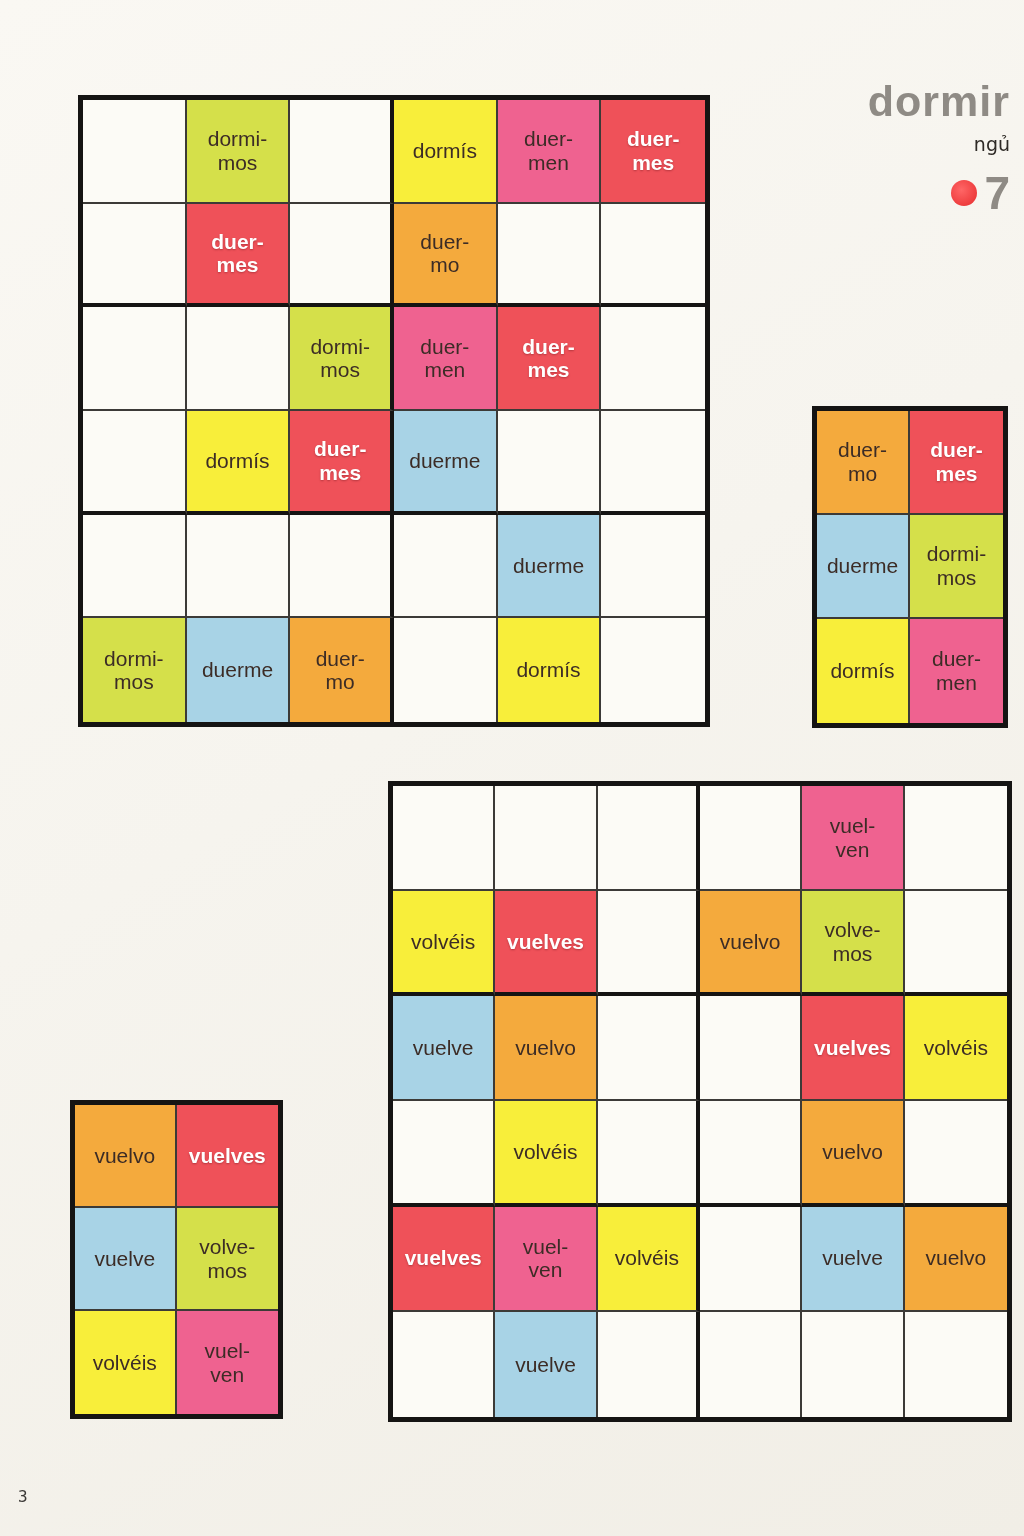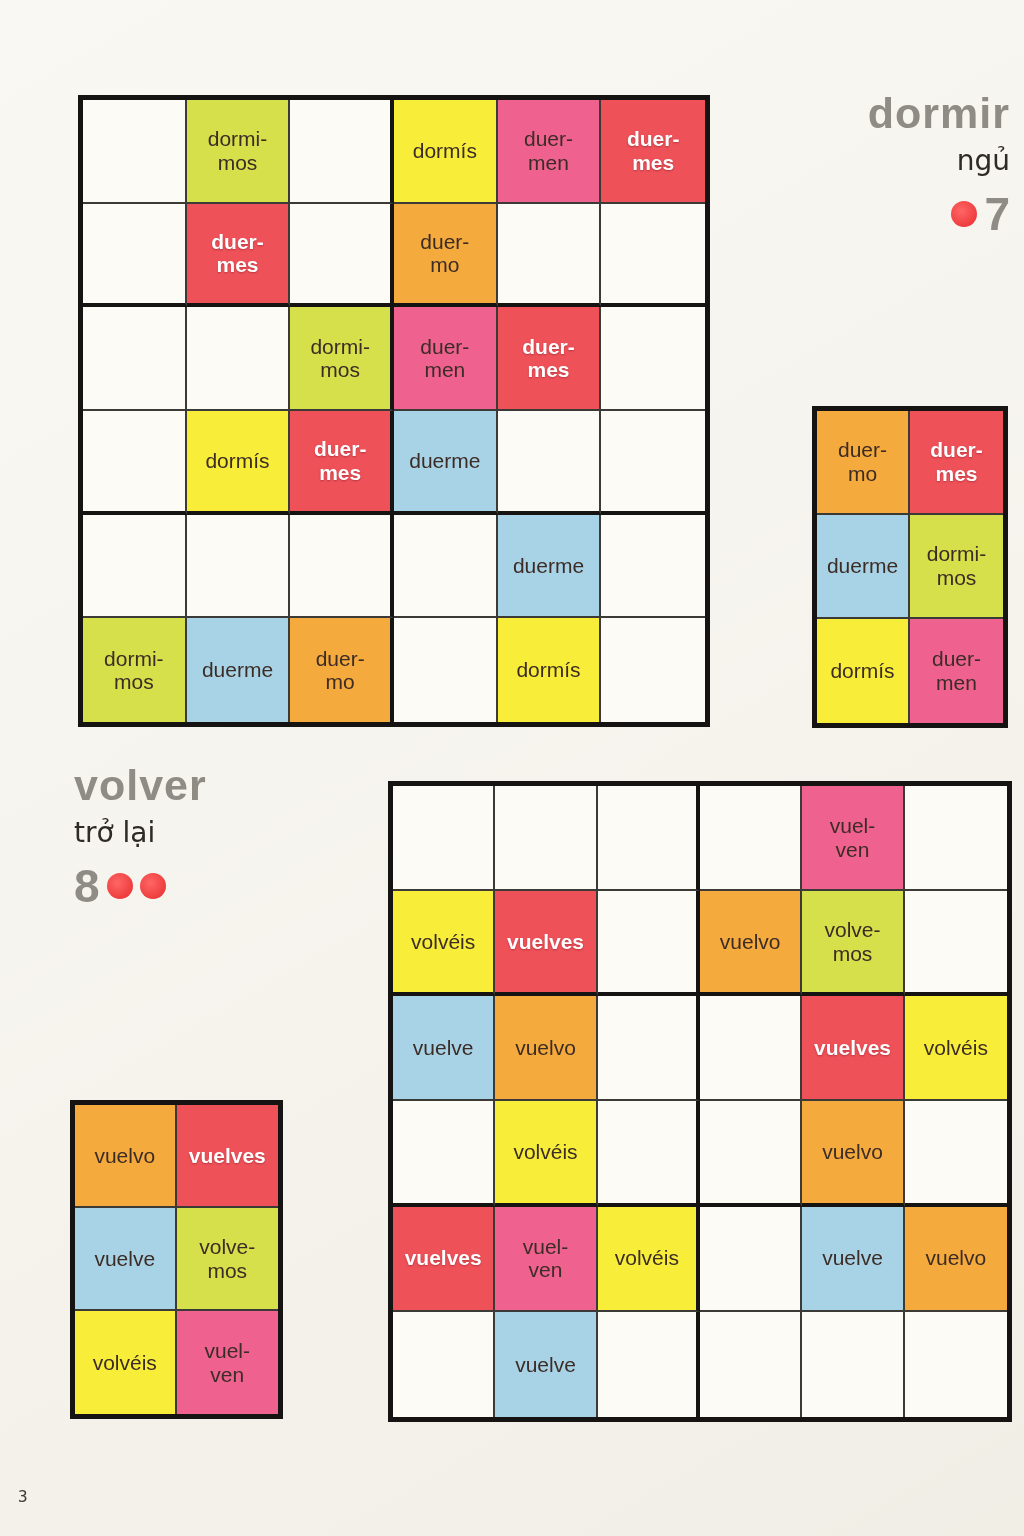--- a/index.html
+++ b/index.html
@@ -41,29 +41,29 @@
   .bb-none{border-bottom:none;}
 
   #dormir-grid{left:78px;top:95px;width:632px;height:632px;}
   #dormir-pieces{left:812px;top:406px;width:196px;height:322px;}
   #volver-grid{left:388px;top:781px;width:624px;height:641px;}
   #volver-pieces{left:70px;top:1100px;width:213px;height:319px;}
   #dormir-pieces .cell,#volver-pieces .cell{font-size:21px;}
 
   
   .puzzle-header{position:absolute;}
-  #dormir-header{top:80px;right:14px;text-align:right;margin-top:12px;}
+  #dormir-header{top:80px;right:14px;text-align:right;}
   #volver-header{top:764px;left:74px;text-align:left;}
   .verb-title{
     font-size:43px;font-weight:bold;color:#8f8b85;
     letter-spacing:1px;line-height:1;
   }
   .verb-translation{
     font-family:"DejaVu Sans",sans-serif;
-    font-size:28px;color:#2e2a26;margin-top:12px;line-height:1;
+    font-size:19px;color:#2e2a26;margin-top:12px;line-height:1;
   }
   .badge{margin-top:16px;display:flex;align-items:center;gap:7px;line-height:1;}
   #dormir-header .badge{justify-content:flex-end;}
   #volver-header .badge{justify-content:flex-start;}
   .badge-num{font-size:46px;font-weight:bold;color:#8f8b85;line-height:1;}
   .dot{
     width:26px;height:26px;border-radius:50%;
     background:radial-gradient(circle at 40% 38%,#f66, #ee3d3e 70%,#d93435 100%);
     display:inline-block;
   }
@@ -191,29 +191,20 @@
       </div>
       <div class="cell bb-none" style="background: rgb(248, 238, 58);">
         <div class="ln">dormís</div>
       </div>
       <div class="cell br-none bb-none" style="background: rgb(239, 98, 144);">
         <div class="ln">duer-</div>
         <div class="ln">men</div>
       </div>
     </div>
 
-  <section class="puzzle-header" id="volver-header">
-    <div class="verb-title">volver</div>
-    <div class="verb-translation">trở lại</div>
-    <div class="badge">
-        <span class="badge-num">8</span>
-        <span class="dot"></span>
-        <span class="dot"></span>
-      </div>
-  </section>
 
   <div class="grid grid-6" id="volver-grid">
       <div class="cell"></div>
       <div class="cell"></div>
       <div class="cell br-thick"></div>
       <div class="cell"></div>
       <div class="cell" style="background: rgb(239, 98, 144);">
         <div class="ln">vuel-</div>
         <div class="ln">ven</div>
       </div>

